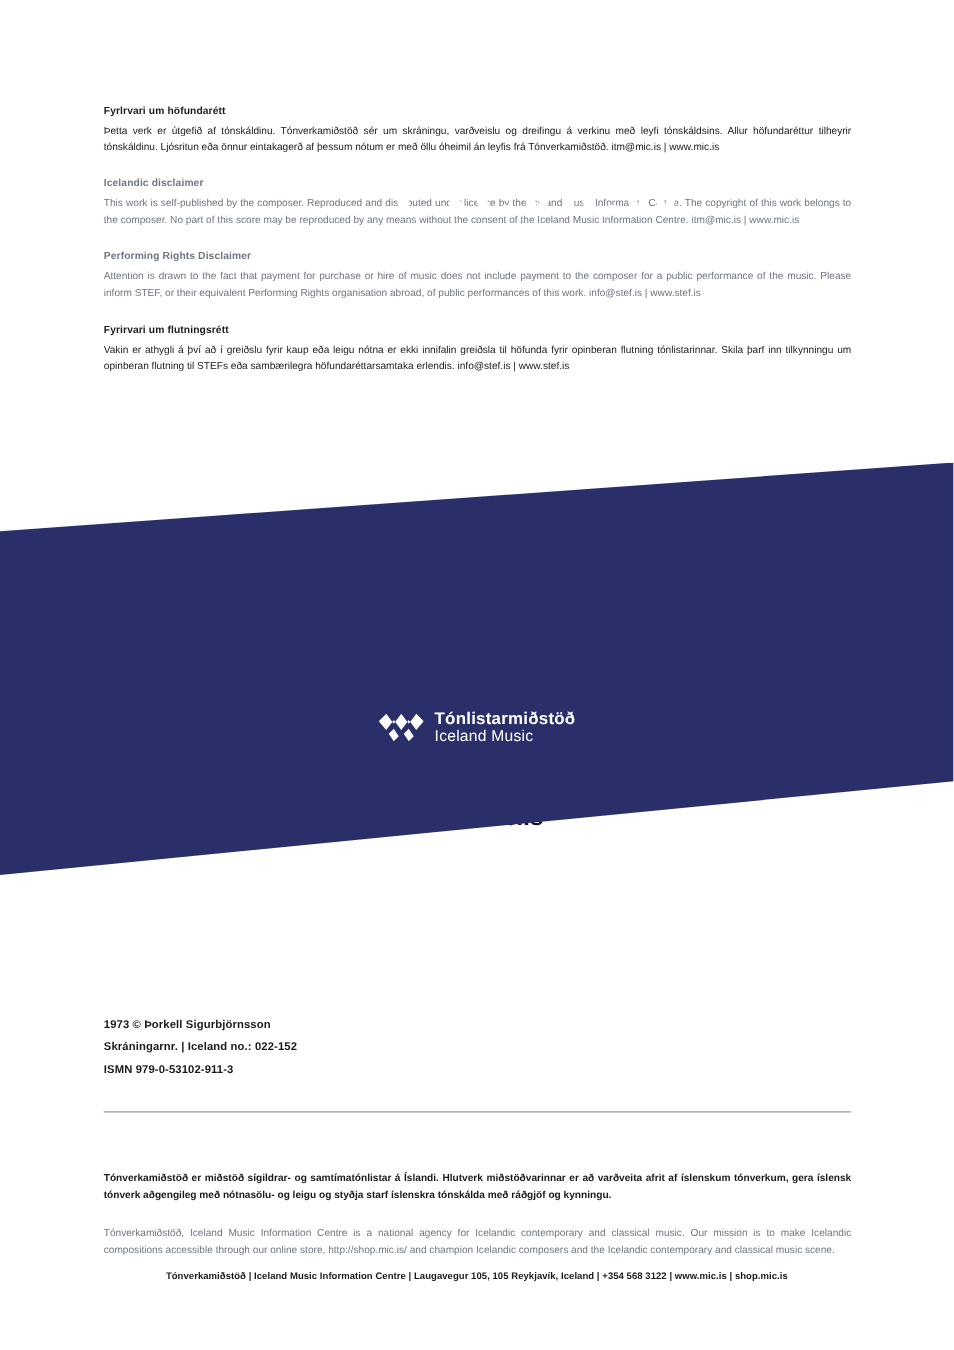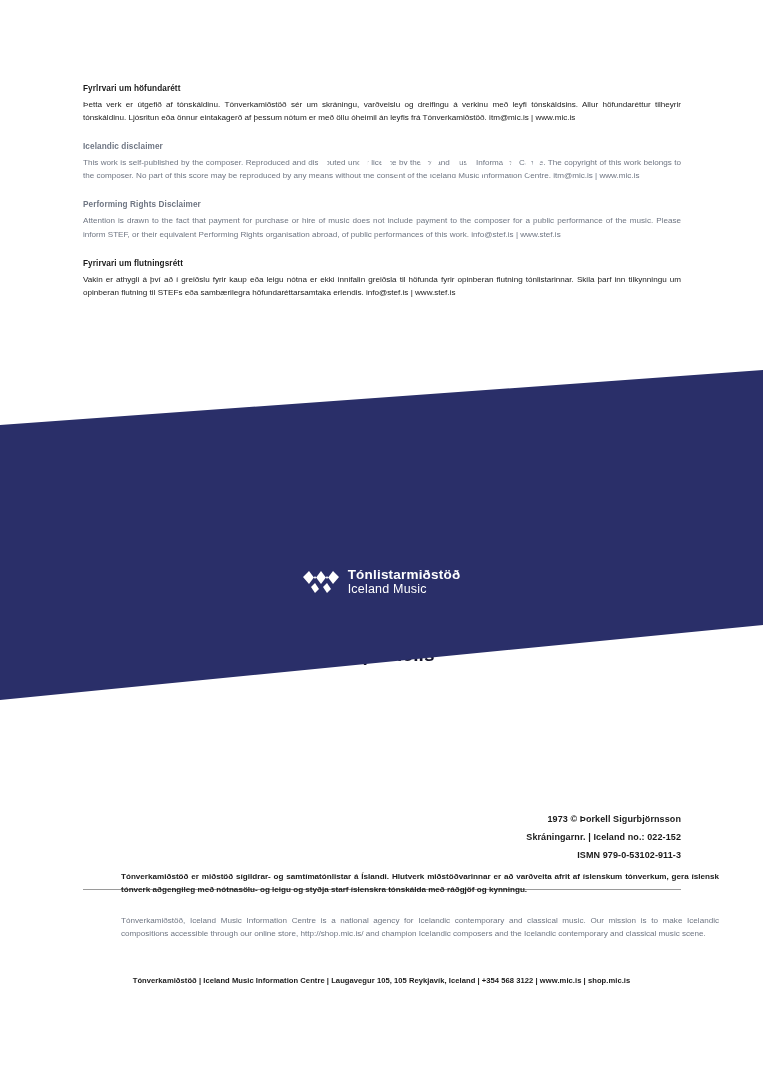--- a/index.html
+++ b/index.html
@@ -144,21 +144,20 @@
     margin: 0;
     letter-spacing: 0.2px;
   }
 
   
   .colophon {
     position: absolute;
     left: 83px;
     top: 814px;
     width: 598px;
-    text-align: right;
   }
   .colophon .ln {
     font-size: 9px;
     font-weight: bold;
     color: #1a1a1a;
     margin: 0 0 8px 0;
     letter-spacing: 0.1px;
   }
   .colophon .ln .lbl { font-weight: bold; }
 
@@ -167,37 +166,36 @@
     left: 83px;
     top: 889px;
     width: 598px;
     height: 1px;
     background: #9a9a9a;
   }
 
   .footer-text {
     position: absolute;
     left: 83px;
-    top: 870px;
-    width: 598px;
-    margin-left: 38px;
+    top: 936px;
+    width: 598px;
   }
   .footer-text p {
     font-size: 8.1px;
     line-height: 1.62;
     text-align: justify;
     margin: 0 0 18px 0;
   }
   .footer-text p.dark { color: #1a1a1a; font-weight: bold; }
   .footer-text p.muted { color: #6f7683; }
 
   .contact {
     position: absolute;
     left: 0;
-    top: 976px;
+    top: 1016px;
     width: 763px;
     text-align: center;
     font-size: 7.6px;
     font-weight: bold;
     color: #1a1a1a;
     letter-spacing: 0.05px;
   }
 </style>
 </head>
 <body>

